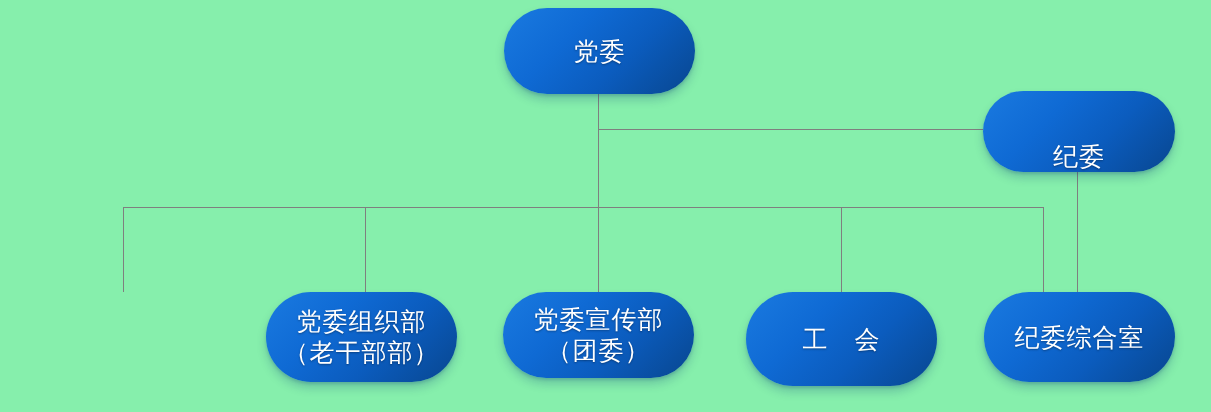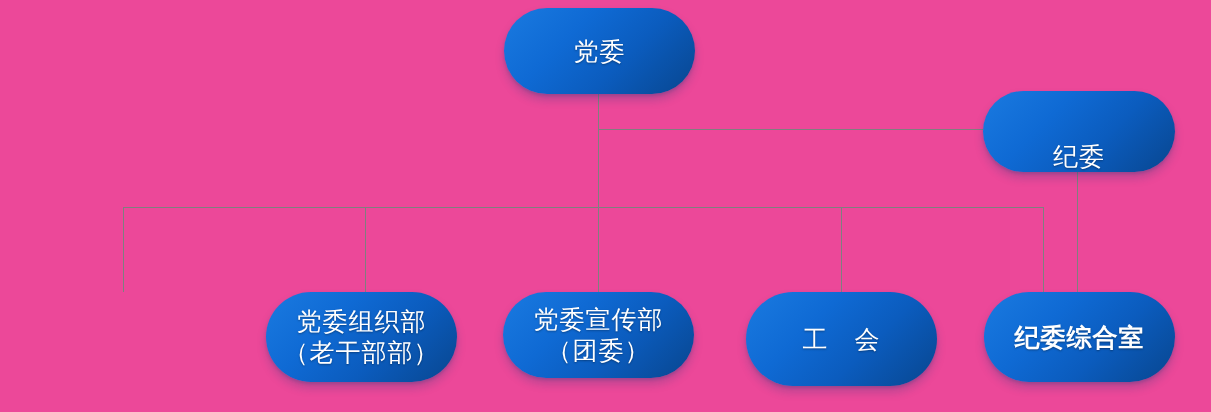--- a/index.html
+++ b/index.html
@@ -9,21 +9,21 @@
     background: #ffffff;
   }
   body {
     font-family: "DejaVu Serif", "Liberation Serif", serif;
   }
 
   #org-chart {
     position: relative;
     width: 1211px;
     height: 412px;
-    background: #ec4899;
+    background: #86efac;
     overflow: hidden;
   }
 
   
   .connectors {
     position: absolute;
     left: 0;
     top: 0;
     width: 1211px;
     height: 412px;
@@ -62,21 +62,21 @@
     box-sizing: border-box;
   }
 
   
   #node-party-committee      { left: 504px; top: 8px;   width: 191px; height: 86px; }
   #node-discipline-committee { left: 983px; top: 91px;  width: 192px; height: 81px; align-items: flex-end; }
   #node-party-office         { left: 27px;  top: 292px; width: 191px; height: 90px; }
   #node-organization-dept    { left: 266px; top: 292px; width: 191px; height: 90px; }
   #node-publicity-dept       { left: 503px; top: 292px; width: 191px; height: 86px; justify-content: flex-end; }
   #node-labor-union          { left: 746px; top: 292px; width: 191px; height: 94px; }
-  #node-discipline-office    { left: 984px; top: 292px; width: 191px; height: 90px; font-weight: bold; }
+  #node-discipline-office    { left: 984px; top: 292px; width: 191px; height: 90px; }
 </style>
 </head>
 <body>
 
 <div id="org-chart">
 
   <svg class="connectors" viewBox="0 0 1211 412" width="1211" height="412" xmlns="http://www.w3.org/2000/svg">
 
     <line x1="598.5" y1="94" x2="598.5" y2="207"></line>
 

